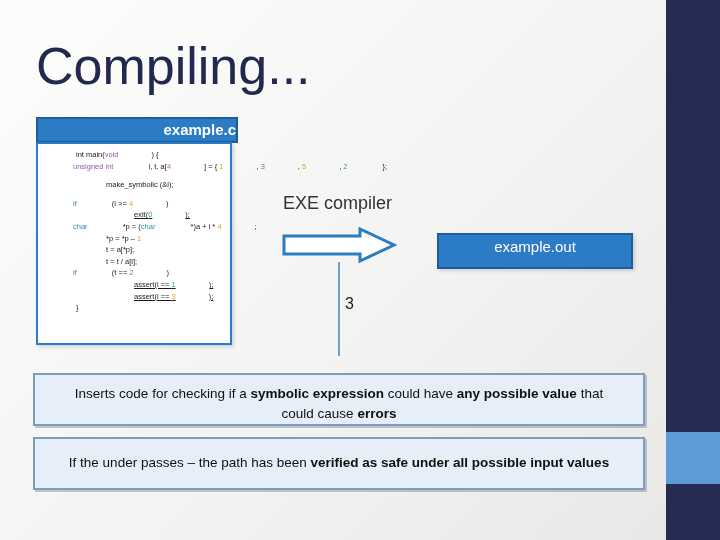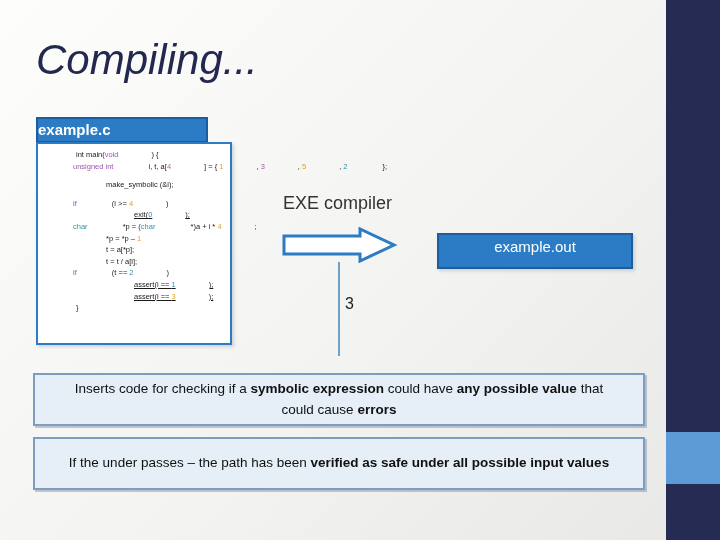--- a/index.html
+++ b/index.html
@@ -1,26 +1,26 @@
 <!DOCTYPE html>
 <html><head>
 <meta charset="utf-8">
 <style>
   html,body{margin:0;padding:0;}
   body{width:720px;height:540px;font-family:"Liberation Sans",sans-serif;}
   .slide{position:relative;width:720px;height:540px;overflow:hidden;
     background:linear-gradient(135deg,#fdfdfc 0%,#f3f3f1 55%,#e7e7e5 100%);}
 
-  .title{position:absolute;left:36px;top:36px;font-size:42px;font-weight:400;
-    color:#23284e;letter-spacing:0px;font-style:italic;}
+  .title{position:absolute;left:36px;top:36px;font-size:52px;font-weight:400;
+    color:#23284e;letter-spacing:0px;}
 
   
-  .code-header{position:absolute;left:36px;top:117px;width:172px;height:26px;
+  .code-header{position:absolute;left:36px;top:117px;width:202px;height:26px;
     box-sizing:border-box;background:#2b7cc4;border:2px solid #1d5c9e;
-    color:#fff;font-size:15px;font-weight:700;text-align:left;line-height:22px;}
+    color:#fff;font-size:15px;font-weight:700;text-align:right;line-height:22px;}
   .code-box{position:absolute;left:36px;top:142px;width:196px;height:203px;
     box-sizing:border-box;background:#ffffff;border:2px solid #2b7cc4;
     padding:5px 3px 3px 5px;box-shadow:2px 2px 3px rgba(140,150,160,.35);}
   .code-line{font-size:7.5px;line-height:11.6px;white-space:pre;color:#1a1a1a;
     font-family:"Liberation Sans",sans-serif;}
   .code-line.ind1{padding-left:30px;}
   .code-line.ind2{padding-left:58px;text-decoration:underline;}
   .code-line.gap{margin-top:7px;}
   .c-d{color:#1a1a1a;padding-left:33px;} .c-p{color:#9c58b0;} .c-b{color:#3f7cc0;}
   .c-t{color:#2d93a8;} .c-o{color:#dfa22f;} .c-m{color:#c95fc0;}
@@ -34,21 +34,21 @@
     box-sizing:border-box;background:#2b7cc4;border:2px solid #1d5c9e;
     color:#fff;font-size:15px;text-align:center;line-height:23px;
     box-shadow:2px 2px 3px rgba(140,150,160,.35);}
   .out-caption{position:absolute;left:437px;top:265px;width:196px;
     text-align:center;font-size:15px;color:#111;}
 
   .callout{position:absolute;left:33px;width:612px;height:53px;box-sizing:border-box;
     background:#e6eef7;border:2px solid #7c9cc0;
     box-shadow:2px 2px 0 rgba(120,140,160,.45);
     display:flex;align-items:center;justify-content:center;}
-  .callout-1{top:373px;}
+  .callout-1{top:373px;align-items:flex-end;}
   .callout-2{top:437px;}
   .callout-text{text-align:center;font-size:13.5px;line-height:1.5;color:#111;
     padding:0 28px;}
   .callout-text b{font-weight:700;}
 
   .side-bar{position:absolute;left:666px;top:0;width:54px;height:540px;background:#262b54;}
   .side-accent{position:absolute;left:666px;top:432px;width:54px;height:52px;background:#5c9bd6;}
 </style>
 </head>
 <body>

